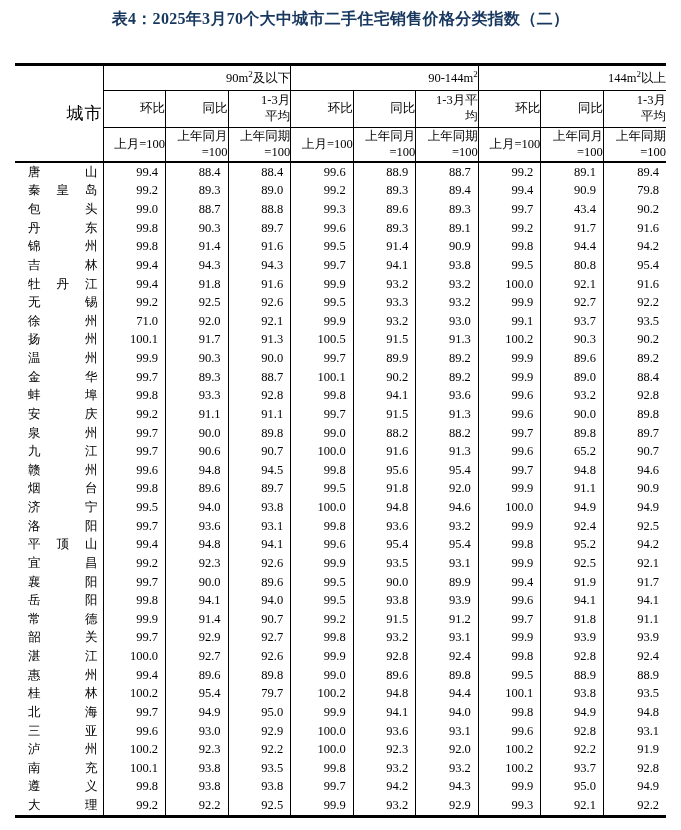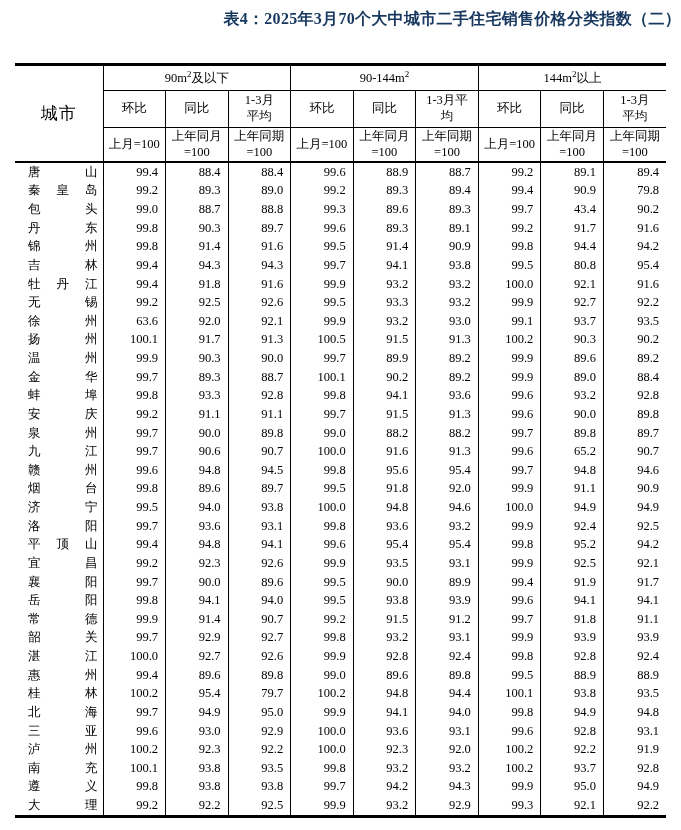--- a/index.html
+++ b/index.html
@@ -6,38 +6,38 @@
   body {
     width: 681px; height: 830px;
     background: #ffffff;
     color: #000000;
     font-family: "Liberation Serif", "DejaVu Serif", serif;
     position: relative;
     overflow: hidden;
   }
   .title {
     padding-top: 9px;
-    text-align: right;
+    text-align: center;
     font-size: 16px;
     font-weight: bold;
     color: #17375e;
     letter-spacing: 0.3px;
   }
   table.idx {
     position: absolute;
     left: 15px; top: 63px;
     width: 651px;
     border-collapse: collapse;
     table-layout: fixed;
     border-top: 3px solid #000;
     border-bottom: 3px solid #000;
   }
   col.city-col { width: 88px; }
   thead td {
-    text-align: center;
+    text-align: right;
     vertical-align: middle;
     font-size: 12.5px;
     line-height: 1.25;
     white-space: pre-line;
     padding: 0;
   }
   td.city-h {
     border-right: 1px solid #000;
     border-bottom: 2px solid #000;
     font-size: 17px;
@@ -276,21 +276,21 @@
         <td class="num">92.7</td>
         <td class="num">92.2</td>
       </tr>
       <tr>
         <td class="city">
           <span class="city-inner">
             <span>徐</span>
             <span>州</span>
           </span>
         </td>
-        <td class="num">63.6</td>
+        <td class="num">71.0</td>
         <td class="num">92.0</td>
         <td class="num">92.1</td>
         <td class="num">99.9</td>
         <td class="num">93.2</td>
         <td class="num">93.0</td>
         <td class="num">99.1</td>
         <td class="num">93.7</td>
         <td class="num">93.5</td>
       </tr>
       <tr>

